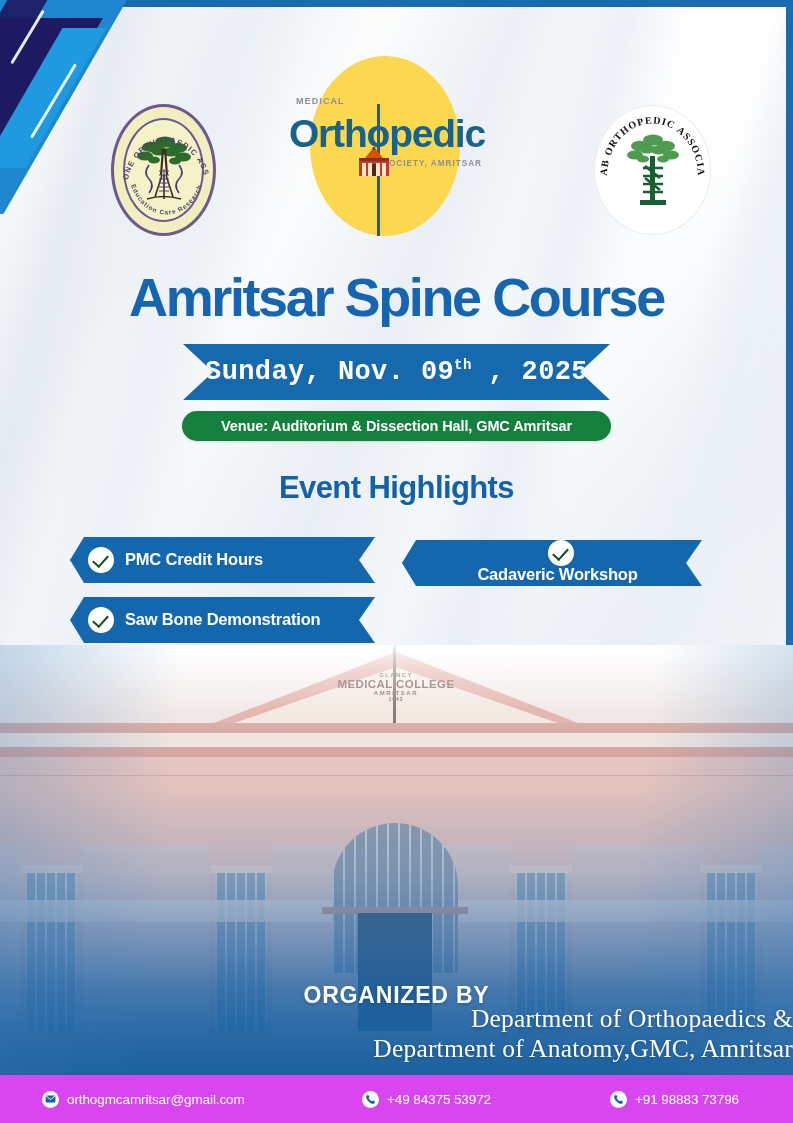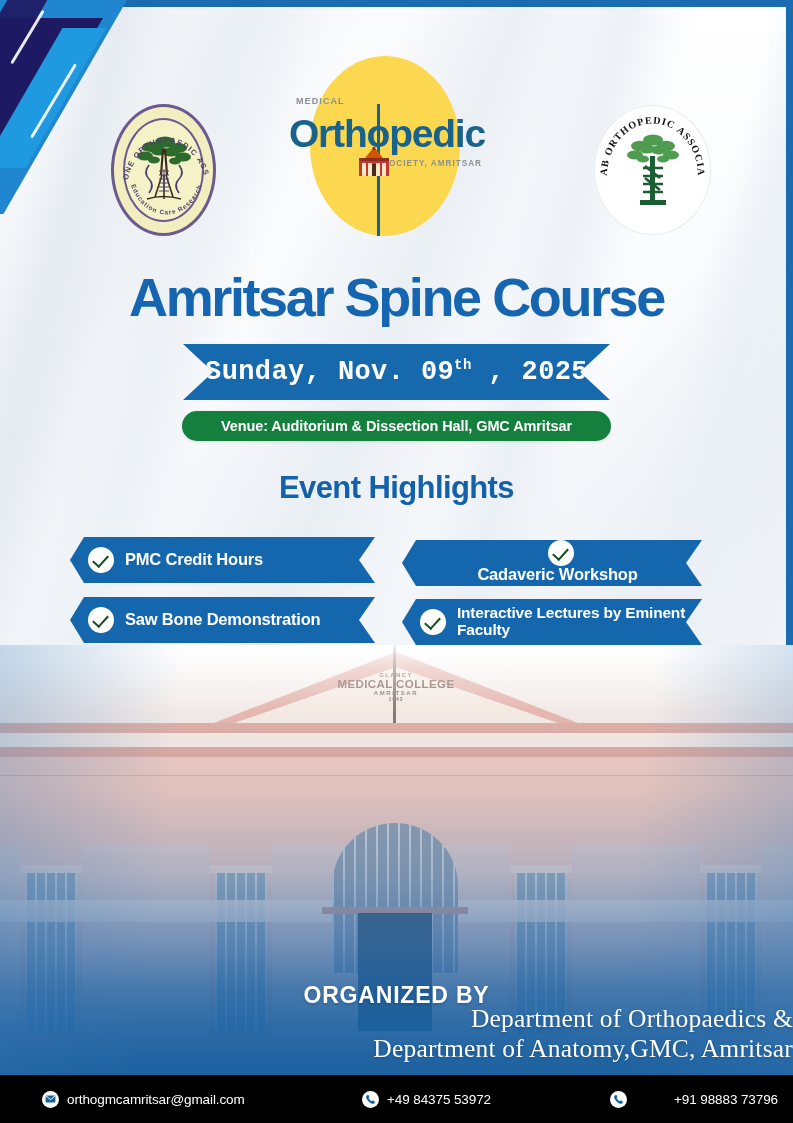--- a/index.html
+++ b/index.html
@@ -285,31 +285,31 @@
   .org-dept{
     position:absolute;left:0;top:1004px;width:793px;text-align:right;
     color:#ffffff;font-family:"Liberation Serif",serif;font-size:25.5px;
     line-height:1.18;letter-spacing:.2px;
     text-shadow:0 1px 3px rgba(10,40,70,.35);
   }
 
   
   .contact{
     position:absolute;left:0;bottom:0;width:793px;height:48px;
-    background:#000000;display:flex;align-items:center;
+    background:#d946ef;display:flex;align-items:center;
   }
   .ci{display:flex;align-items:center;color:#fff;font-size:13.5px;letter-spacing:-.1px;}
   .ci .bub{
     width:17px;height:17px;border-radius:50%;background:#fff;margin-right:8px;
     position:relative;flex:0 0 17px;
   }
   .ci .bub svg{position:absolute;left:3px;top:3.4px;}
   .ci1{position:absolute;left:42px;}
   .ci2{position:absolute;left:362px;}
-  .ci3{position:absolute;left:610px;gap:39px;}
+  .ci3{position:absolute;left:610px;}
 
   
 </style>
 </head>
 <body>
 
 <div id="poster">
 
   <div class="bg-base"></div>
   <div class="sheen"></div>
@@ -442,24 +442,20 @@
   <div class="pill p2">
     <div class="chk"></div>
     <div class="ptxt">Cadaveric Workshop</div>
   </div>
 
   <div class="pill p3">
     <div class="chk"></div>
     <div class="ptxt">Saw Bone Demonstration</div>
   </div>
 
-  <div class="pill p4">
-    <div class="chk"></div>
-    <div class="ptxt">Interactive Lectures by Eminent Faculty</div>
-  </div>
 
   <div class="bldg-wrap">
     <div class="bldg">
       <div class="ped"></div>
       <div class="ped-in"></div>
       <div class="ped-txt">
         <div class="l1">GLANCY</div>
         <div class="l2">MEDICAL COLLEGE</div>
         <div class="l3">AMRITSAR</div>
         <div class="l4">1943</div>

